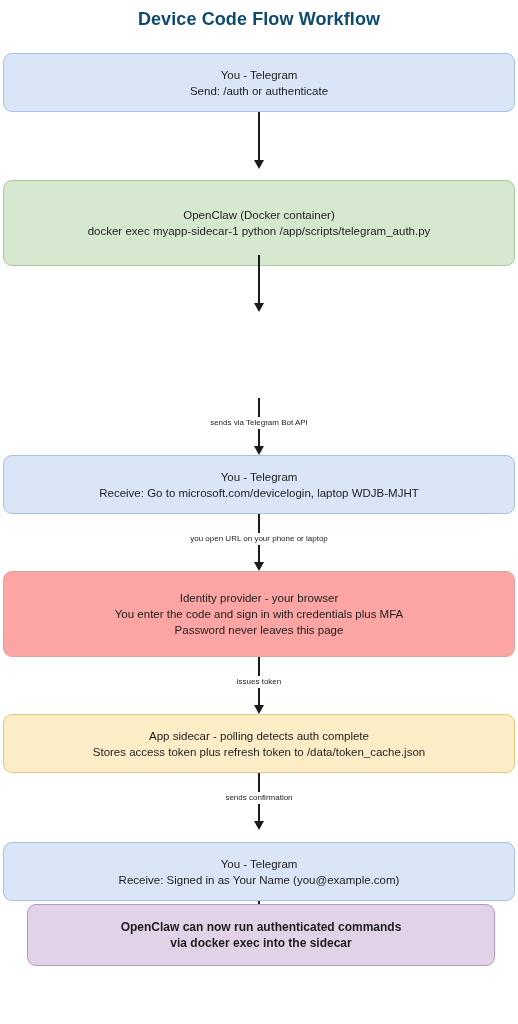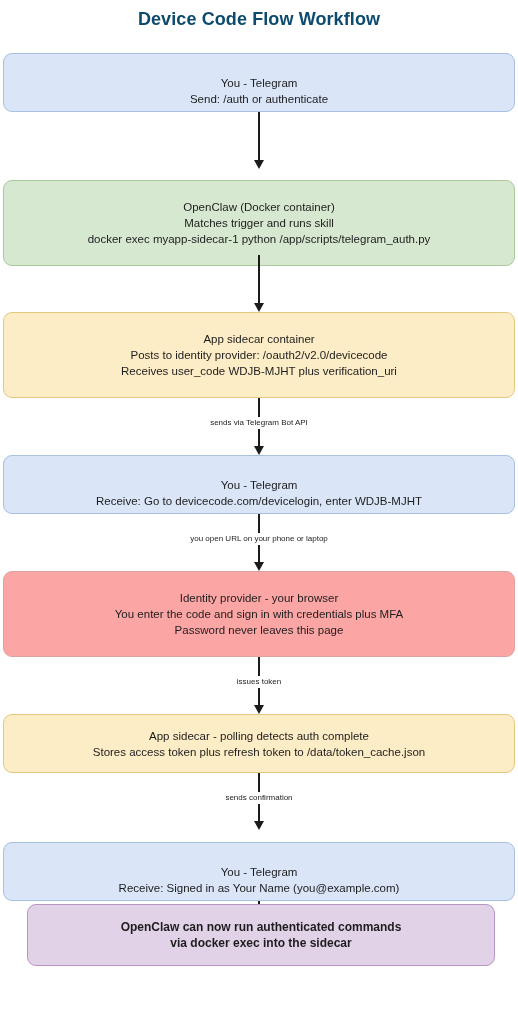--- a/index.html
+++ b/index.html
@@ -50,21 +50,21 @@
   }
 
   .node .lines {
     width: 100%;
   }
   .node .line {
     display: block;
     white-space: nowrap;
   }
 
-  .node.blue   { background: #dae5f7; border-color: #a8c0e2; align-items: flex-end; }
+  .node.blue   { background: #dae5f7; border-color: #a8c0e2; }
   .node.green  { background: #d7e8d0; border-color: #a9c89c; }
   .node.yellow { background: #fdedc7; border-color: #e3c97e; }
   .node.pink   { background: #fca5a5; border-color: #dda2a0; }
   .node.purple { background: #e2d2e8; border-color: #b795c4; font-weight: bold; font-size: 12px; }
 
   .edge {
     position: absolute;
     width: 0;
   }
   .edge .stem {
@@ -114,48 +114,40 @@
   </div>
 
   <div class="edge" style="left:259px; top:112px; height:57px;">
     <div class="stem" style="height:49px;"></div>
     <div class="head"></div>
   </div>
 
   <div class="node green" style="left:3px; top:180px; width:512px; height:86px;">
     <div class="lines">
       <span class="line">OpenClaw (Docker container)</span>
-      <span class="line">Matches trigger and runs skill</span>
       <span class="line">docker exec myapp-sidecar-1 python /app/scripts/telegram_auth.py</span>
     </div>
   </div>
 
   <div class="edge" style="left:259px; top:255px; height:57px;">
     <div class="stem" style="height:49px;"></div>
     <div class="head"></div>
   </div>
 
-  <div class="node yellow" style="left:3px; top:312px; width:512px; height:86px;">
-    <div class="lines">
-      <span class="line">App sidecar container</span>
-      <span class="line">Posts to identity provider: /oauth2/v2.0/devicecode</span>
-      <span class="line">Receives user_code WDJB-MJHT plus verification_uri</span>
-    </div>
-  </div>
 
   <div class="edge" style="left:259px; top:398px; height:57px;">
     <div class="stem" style="height:49px;"></div>
     <div class="head"></div>
     <div class="elabel" style="top:19px;">sends via Telegram Bot API</div>
   </div>
 
   <div class="node blue" style="left:3px; top:455px; width:512px; height:59px;">
     <div class="lines">
       <span class="line">You - Telegram</span>
-      <span class="line">Receive: Go to devicecode.com/devicelogin, enter WDJB-MJHT</span>
+      <span class="line">Receive: Go to microsoft.com/devicelogin, laptop WDJB-MJHT</span>
     </div>
   </div>
 
   <div class="edge" style="left:259px; top:514px; height:57px;">
     <div class="stem" style="height:49px;"></div>
     <div class="head"></div>
     <div class="elabel" style="top:19px;">you open URL on your phone or laptop</div>
   </div>
 
   <div class="node pink" style="left:3px; top:571px; width:512px; height:86px;">

